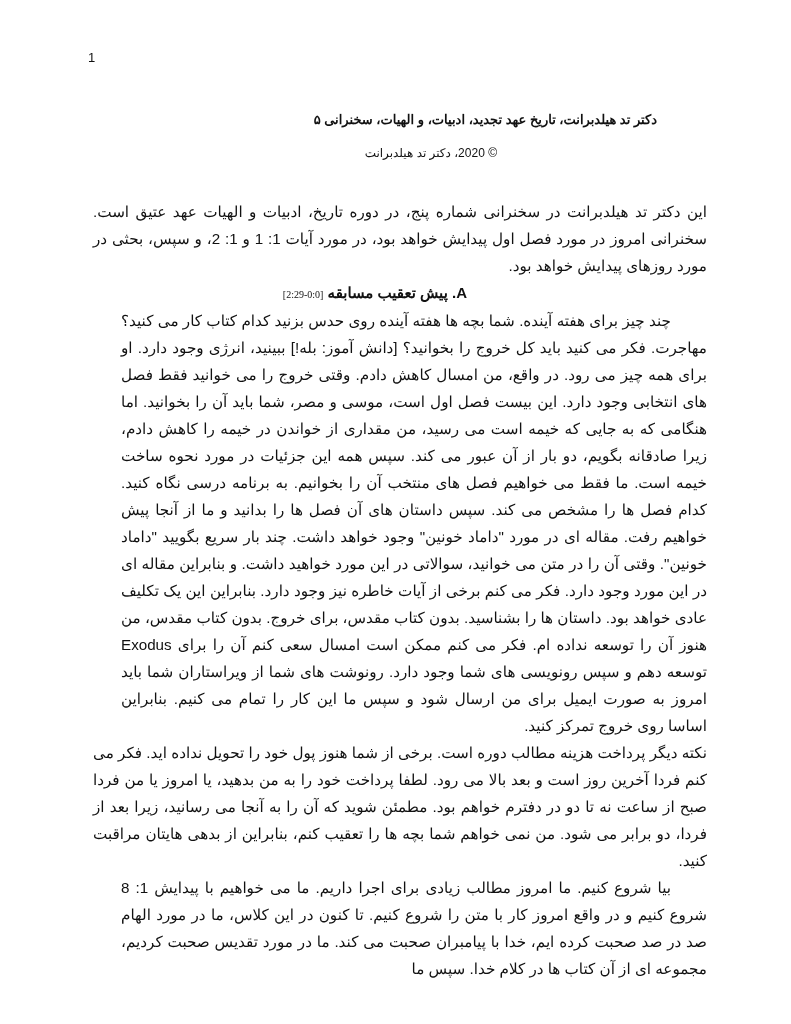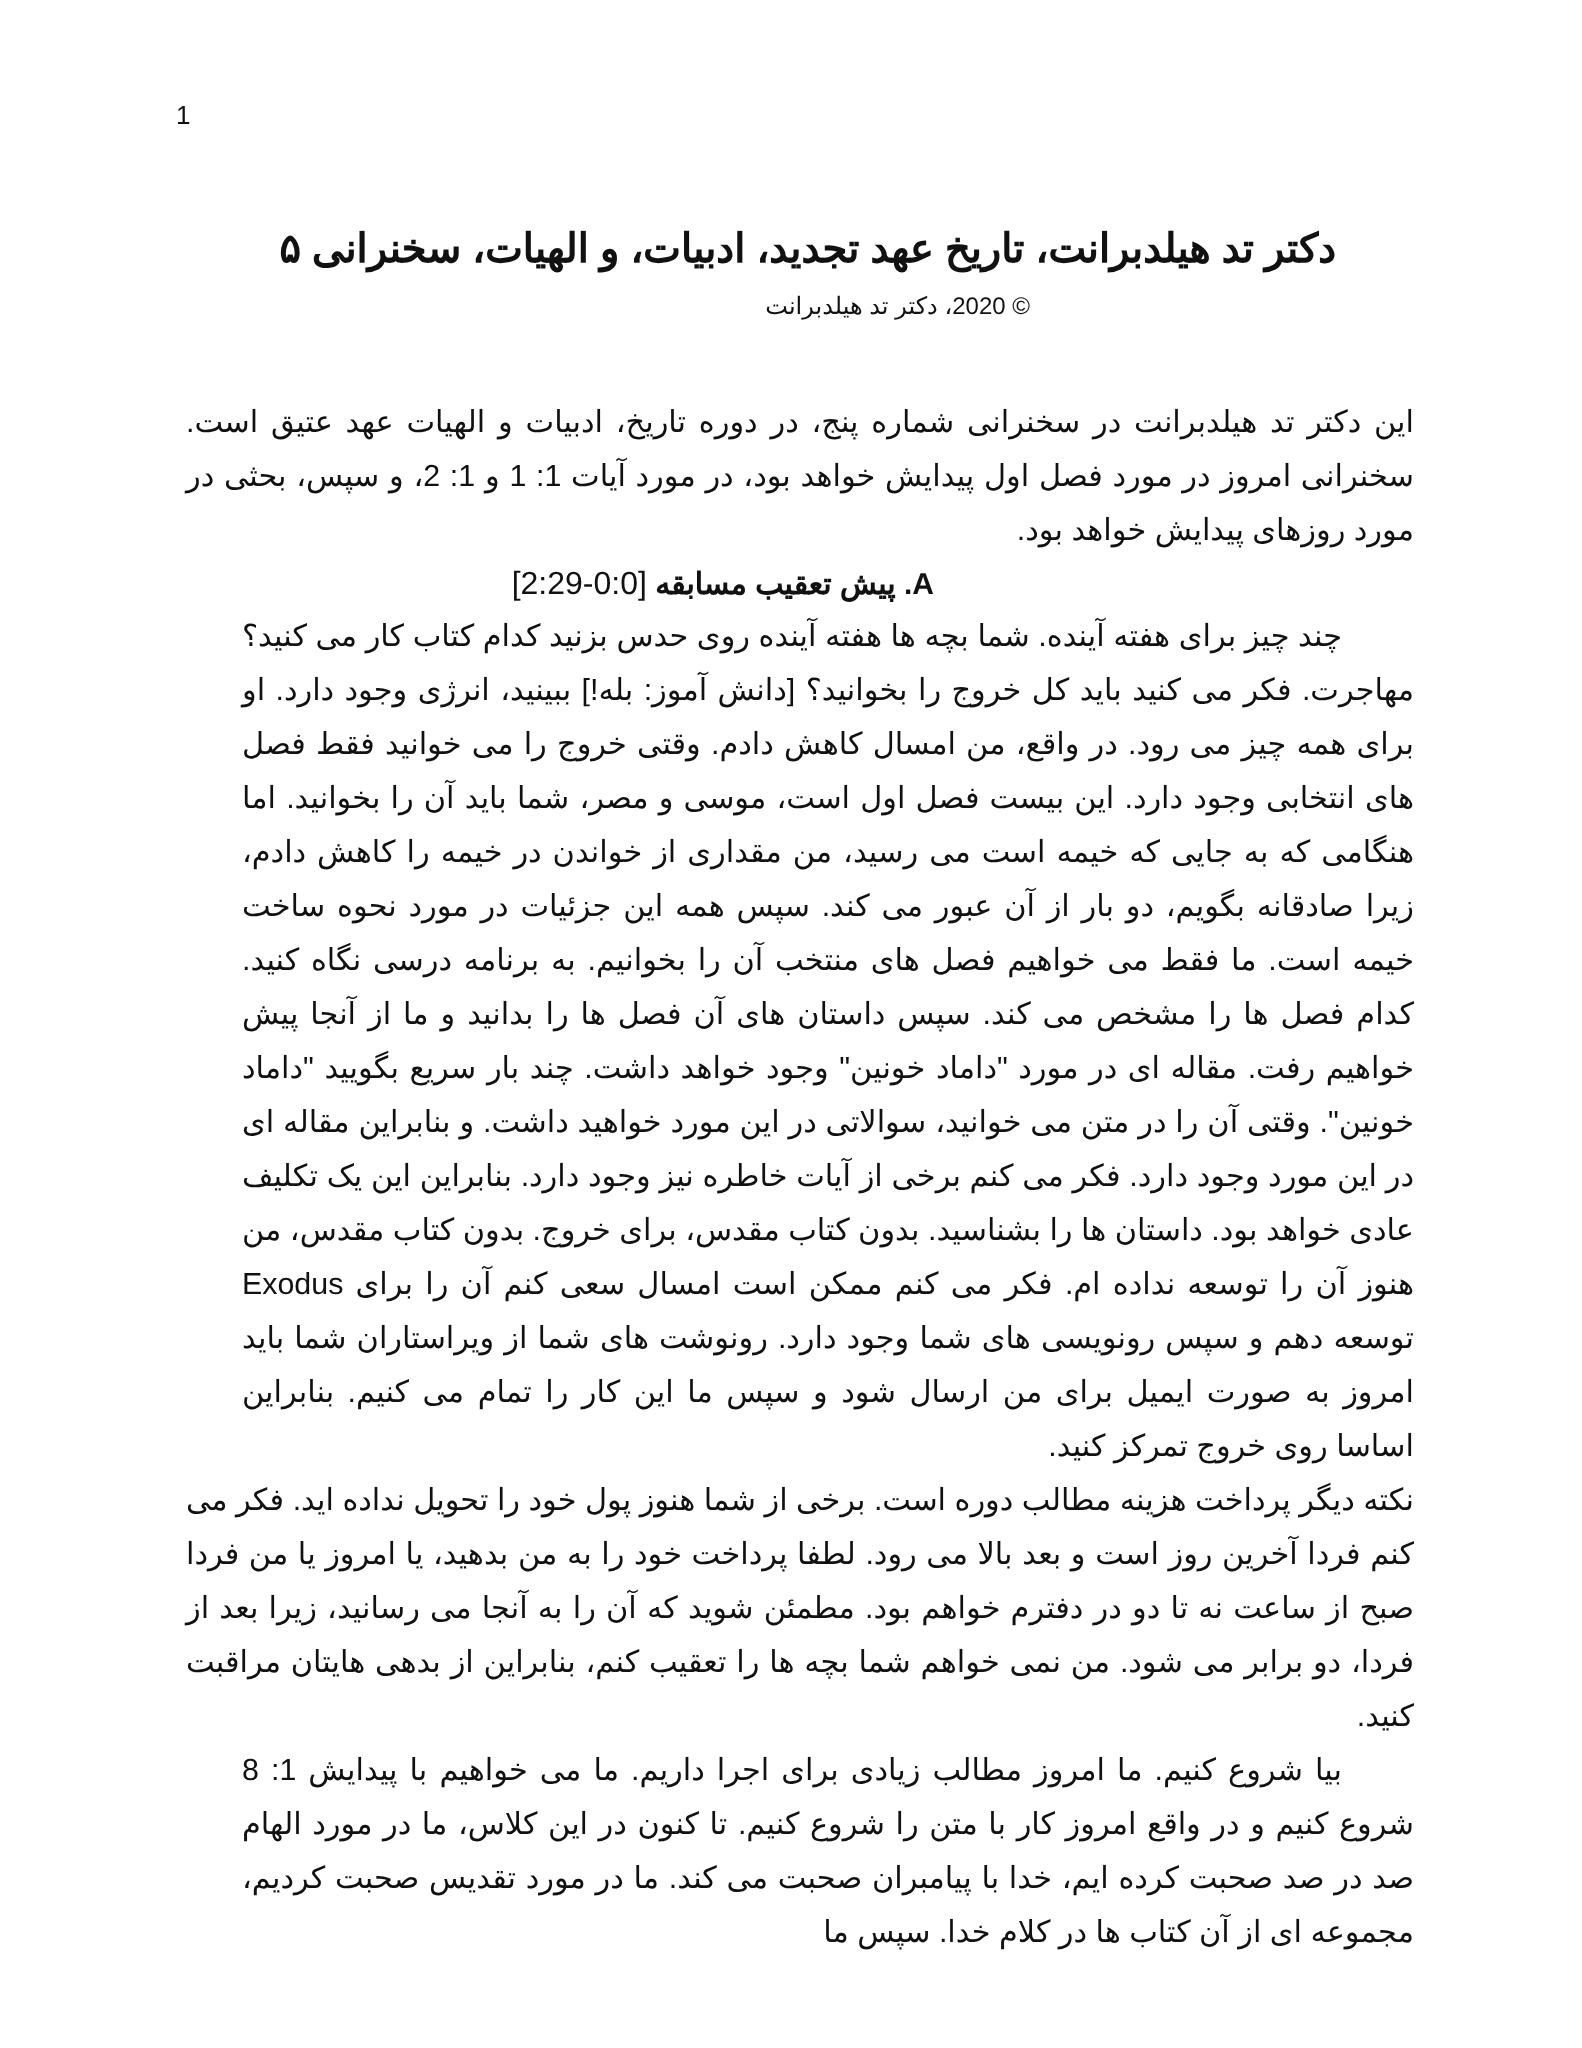--- a/index.html
+++ b/index.html
@@ -1,26 +1,26 @@
 <!DOCTYPE html>
 <html><head>
 <meta charset="utf-8">
 <style>
   html, body { margin: 0; padding: 0; background: #ffffff; }
   body { width: 791px; height: 1024px; position: relative; overflow: hidden;
          font-family: "Liberation Sans", sans-serif; color: #111; }
   .page-number { position: absolute; left: 88px; top: 50px; font-size: 13px; font-family: "Liberation Sans", sans-serif; }
-  .doc-title { position: absolute; right: 123px; top: 112px; font-size: 20px; font-weight: bold; direction: rtl; white-space: nowrap; }
-  .copyright { position: absolute; right: 276px; top: 146px; font-size: 12px; direction: rtl; white-space: nowrap; }
+  .doc-title { position: absolute; right: 134px; top: 112px; font-size: 13px; font-weight: bold; direction: rtl; white-space: nowrap; }
+  .copyright { position: absolute; right: 294px; top: 146px; font-size: 12px; direction: rtl; white-space: nowrap; }
   .body { position: absolute; left: 93px; right: 84px; top: 198px; direction: rtl; text-align: justify; }
   p { margin: 0; font-size: 15.2px; line-height: 27px; text-align-last: right; }
   .heading { font-weight: bold; font-size: 15px; line-height: 24px; margin: 0; padding-right: 240px; direction: rtl; }
   .heading.h1 { margin-top: 2px; }
   .heading.h2 { margin-top: 4px; padding-right: 48px; }
-  .heading .ts { font-weight: normal; font-family: Liberation Sans, sans-serif; font-size: 16px; }
+  .heading .ts { font-weight: normal; font-family: Liberation Serif, serif; font-size: 10px; }
   .indent { text-indent: 36px; margin-left: 28px; }
   .p1 { padding-right: 0; }
 </style>
 </head>
 <body>
 
 <div class="page-number">1</div>
 
 <div class="doc-title">دکتر تد هیلدبرانت، تاریخ عهد تجدید، ادبیات، و الهیات، سخنرانی ۵</div>
 <div class="copyright">© 2020، دکتر تد هیلدبرانت</div>

